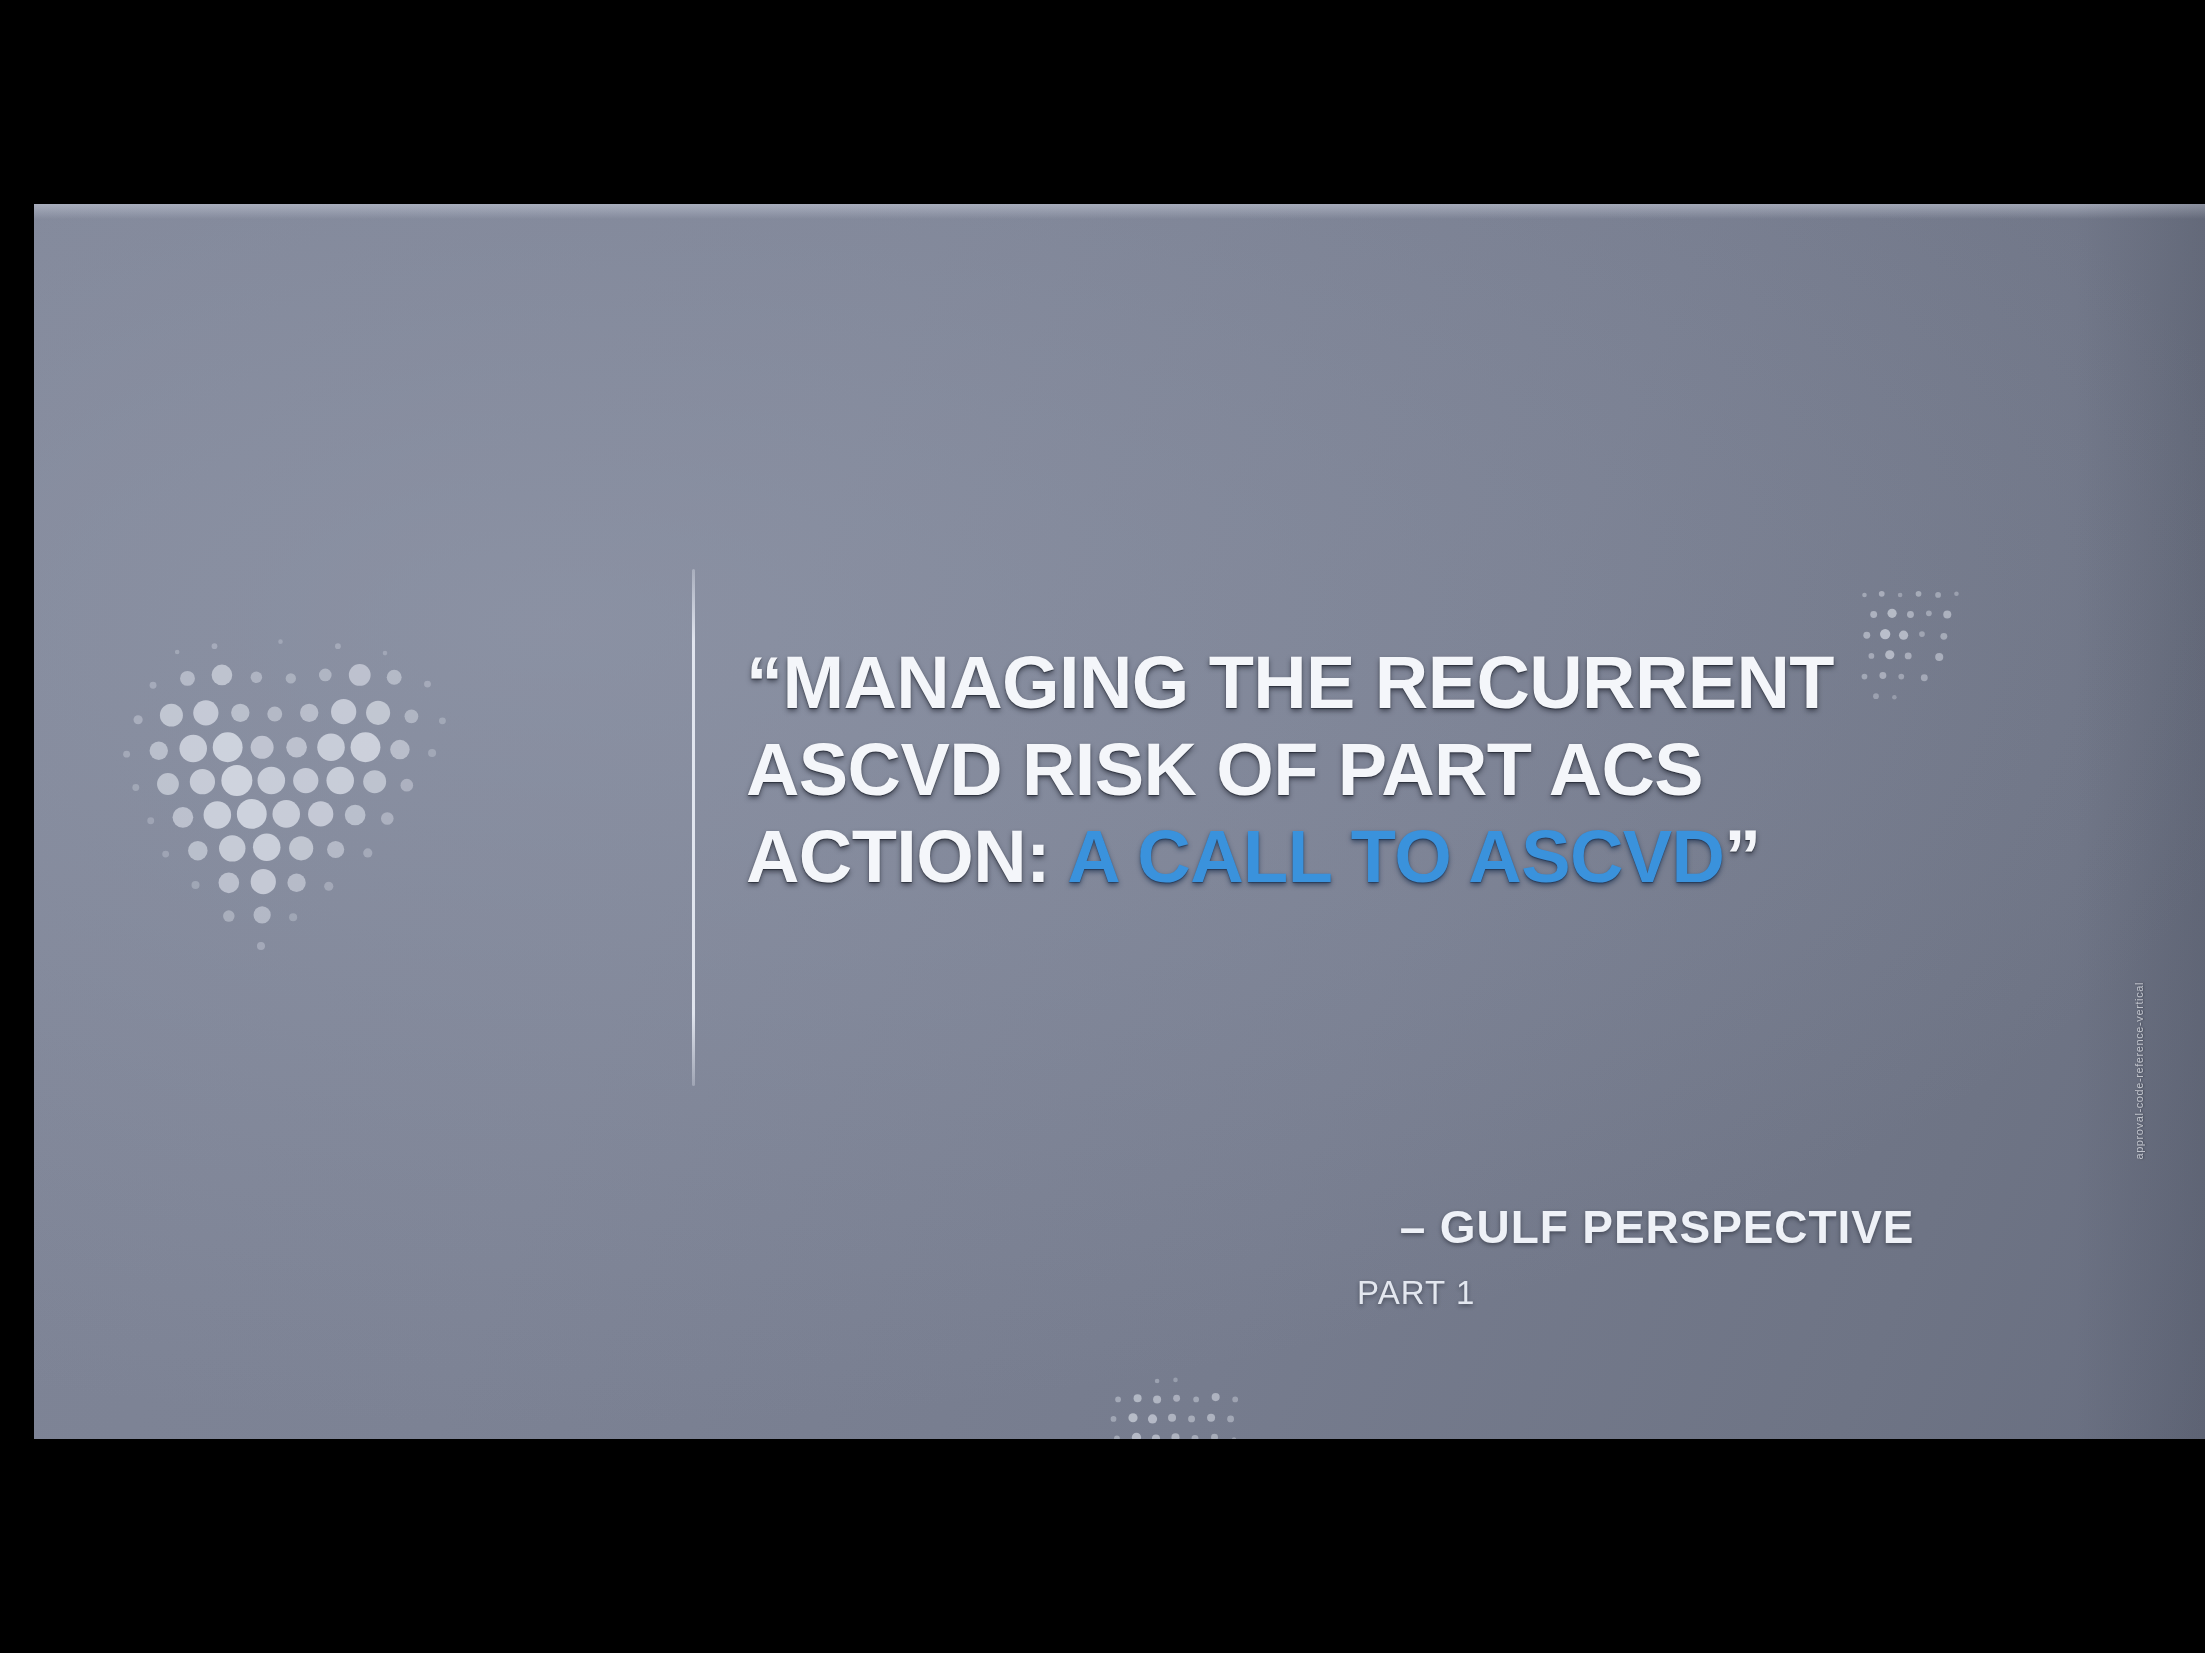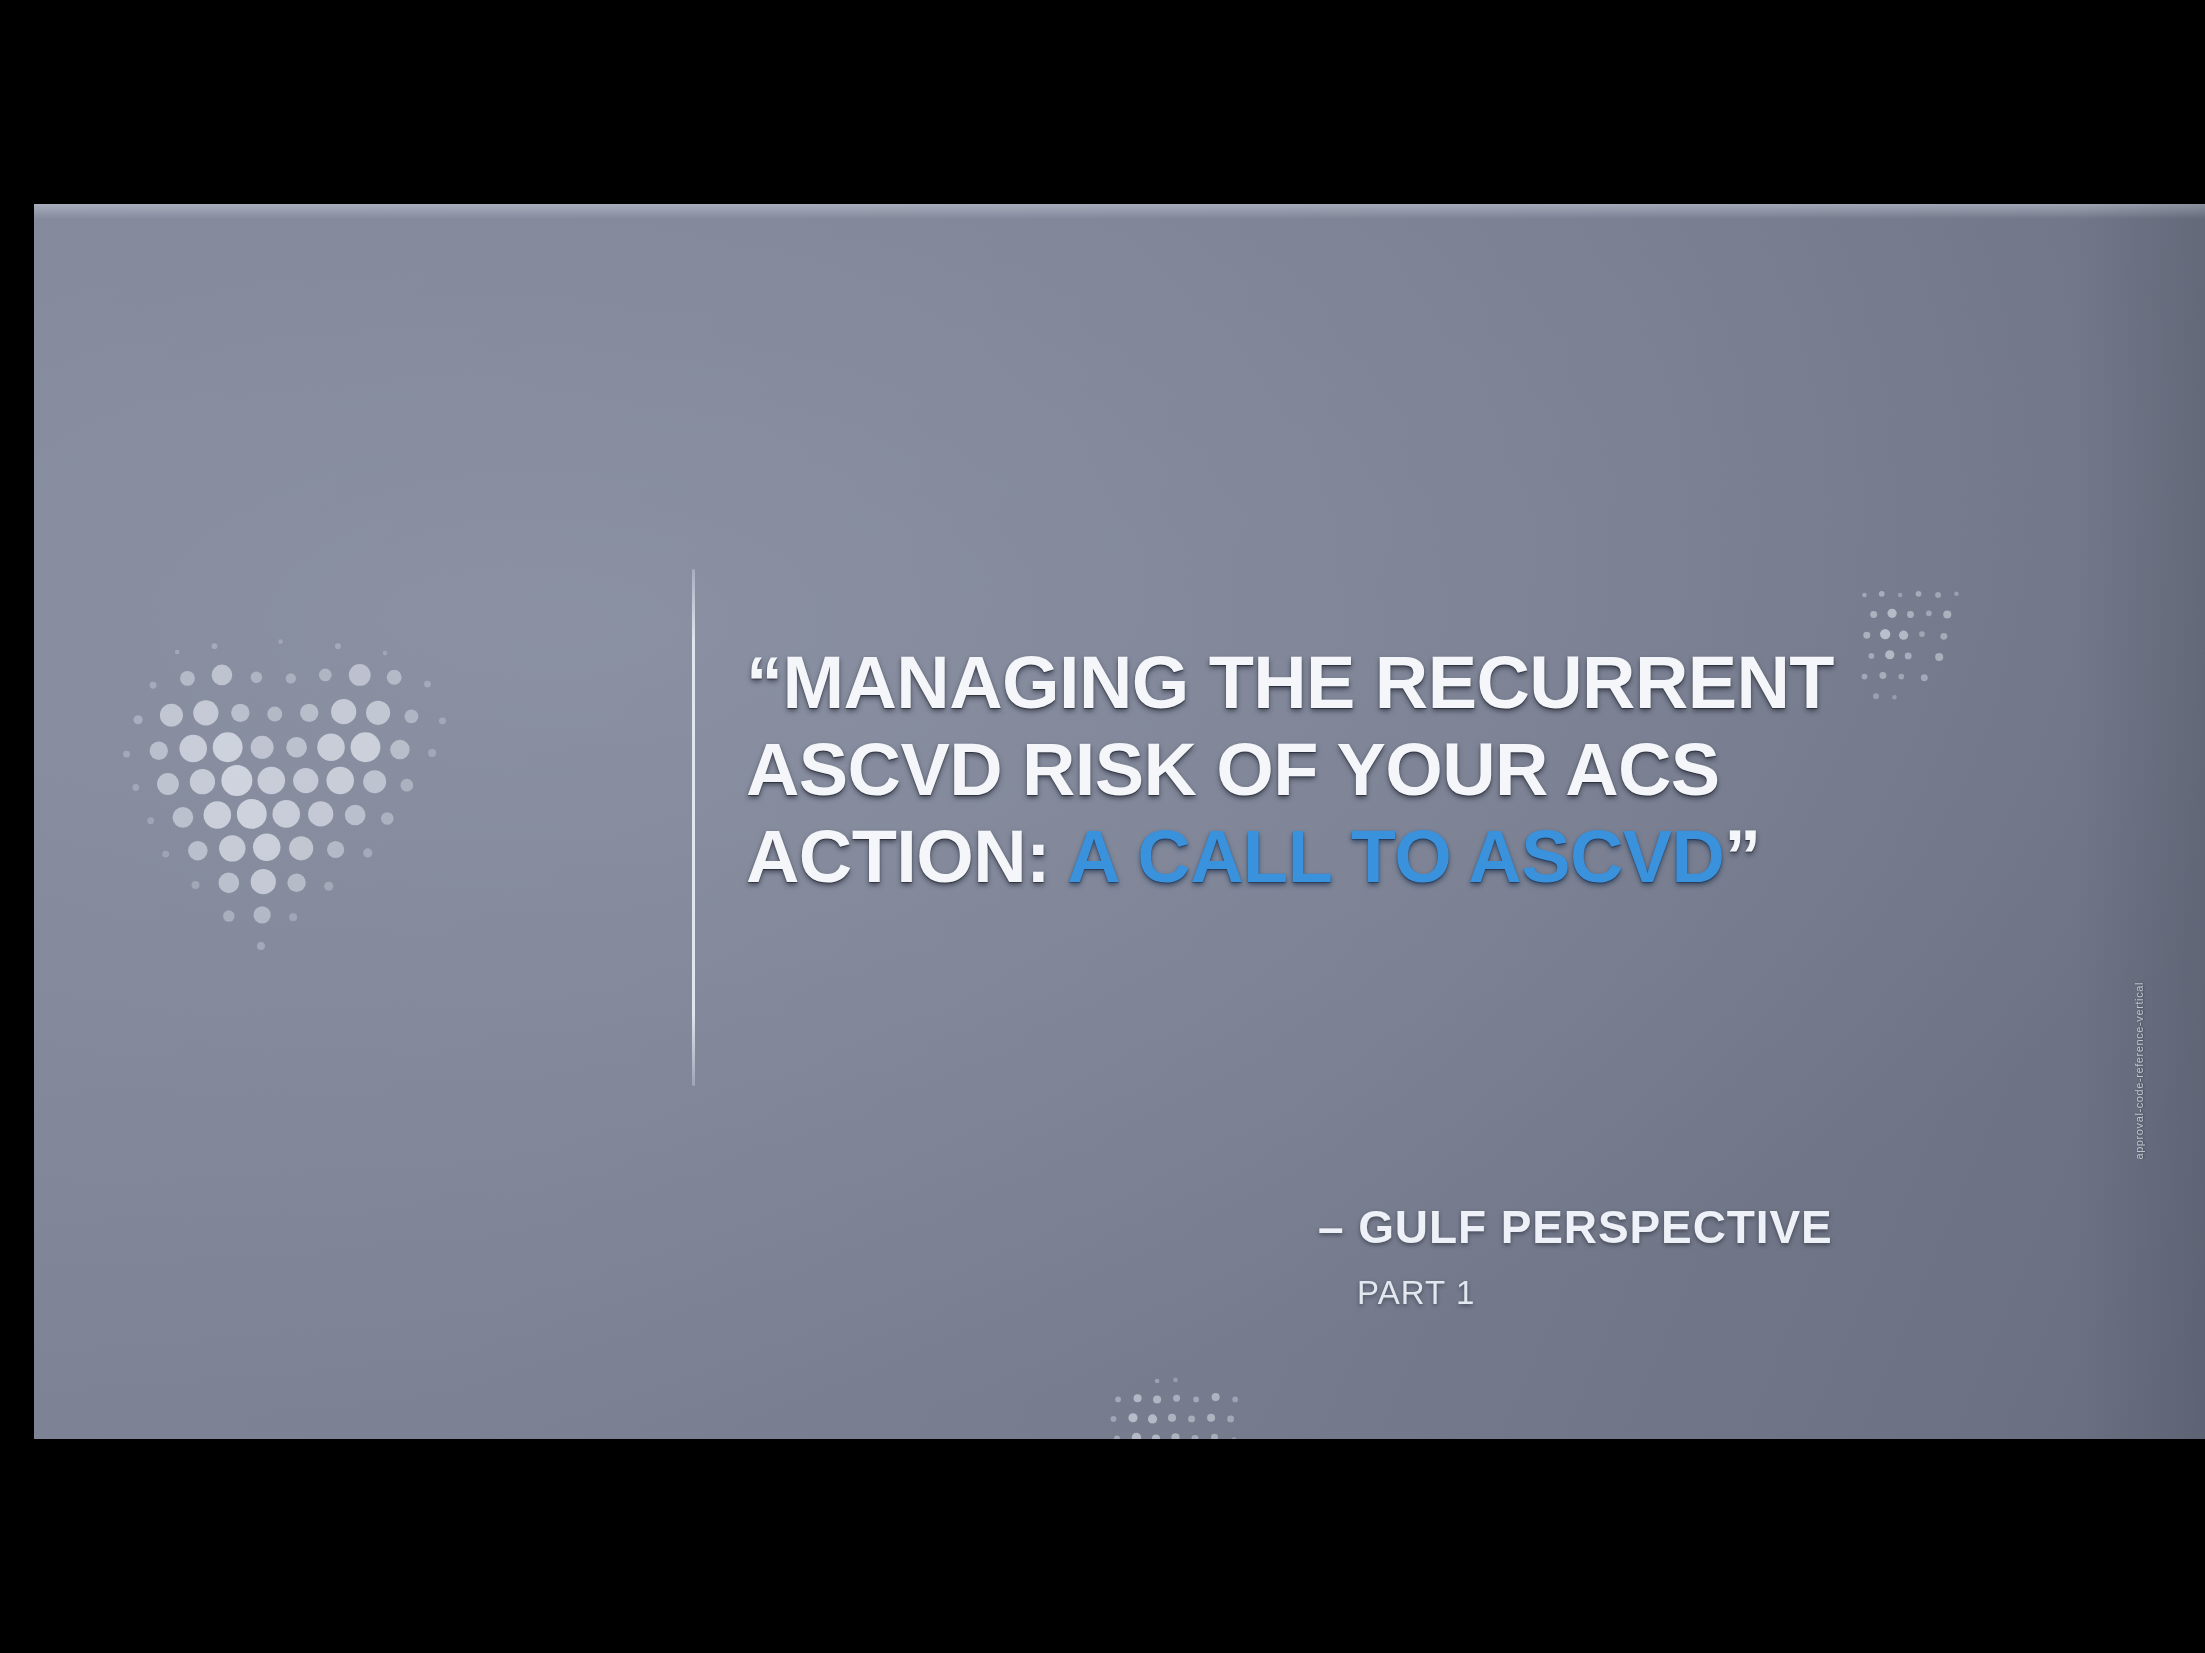--- a/index.html
+++ b/index.html
@@ -60,20 +60,21 @@
   }
   .accent { color:#3a92dc; text-shadow:0 2.9px 5.2px rgba(18,40,72,.6), 0 0.6px 1.1px rgba(18,40,72,.55); }
   .qmark  { color:#f4f6fa; }
 
   
   #subtitle-block { position:absolute; left:1284px; top:996px; width:678px; }
   #subtitle-main {
     font-size:46px; font-weight:bold; letter-spacing:0.9px; color:#eef1f7;
     text-shadow:0 2.3px 4.6px rgba(22,26,36,.5);
     white-space:nowrap;
+    text-align:center;
   }
   #subtitle-part {
     margin-top:19.5px; margin-left:39px;
     font-size:33px; font-weight:normal; letter-spacing:1.1px; color:#e3e7ef;
     text-shadow:0 1.7px 4px rgba(22,26,36,.45);
     white-space:nowrap;
   }
 
   
   #side-code {
@@ -251,21 +252,21 @@
           <circle cx="156" cy="216" r="4" opacity=".30"></circle>
           <circle cx="100" cy="248" r="4" opacity=".28"></circle>
         </g>
       </svg>
     </div>
 
     <div id="title-rule"></div>
 
     <div id="title-block">
       <div class="title-line"><span>“</span><span>MANAGING THE RECURRENT</span></div>
-      <div class="title-line"><span>ASCVD RISK OF YOUR ACS</span></div>
+      <div class="title-line"><span>ASCVD RISK OF PART ACS</span></div>
       <div class="title-line"><span>ACTION:</span><span> </span><span class="accent">A CALL TO ASCVD</span><span class="qmark">”</span></div>
     </div>
 
     <div id="subtitle-block">
       <div id="subtitle-main">– GULF PERSPECTIVE</div>
       <div id="subtitle-part">PART 1</div>
     </div>
 
     <div id="side-code">approval-code-reference-vertical</div>
 

